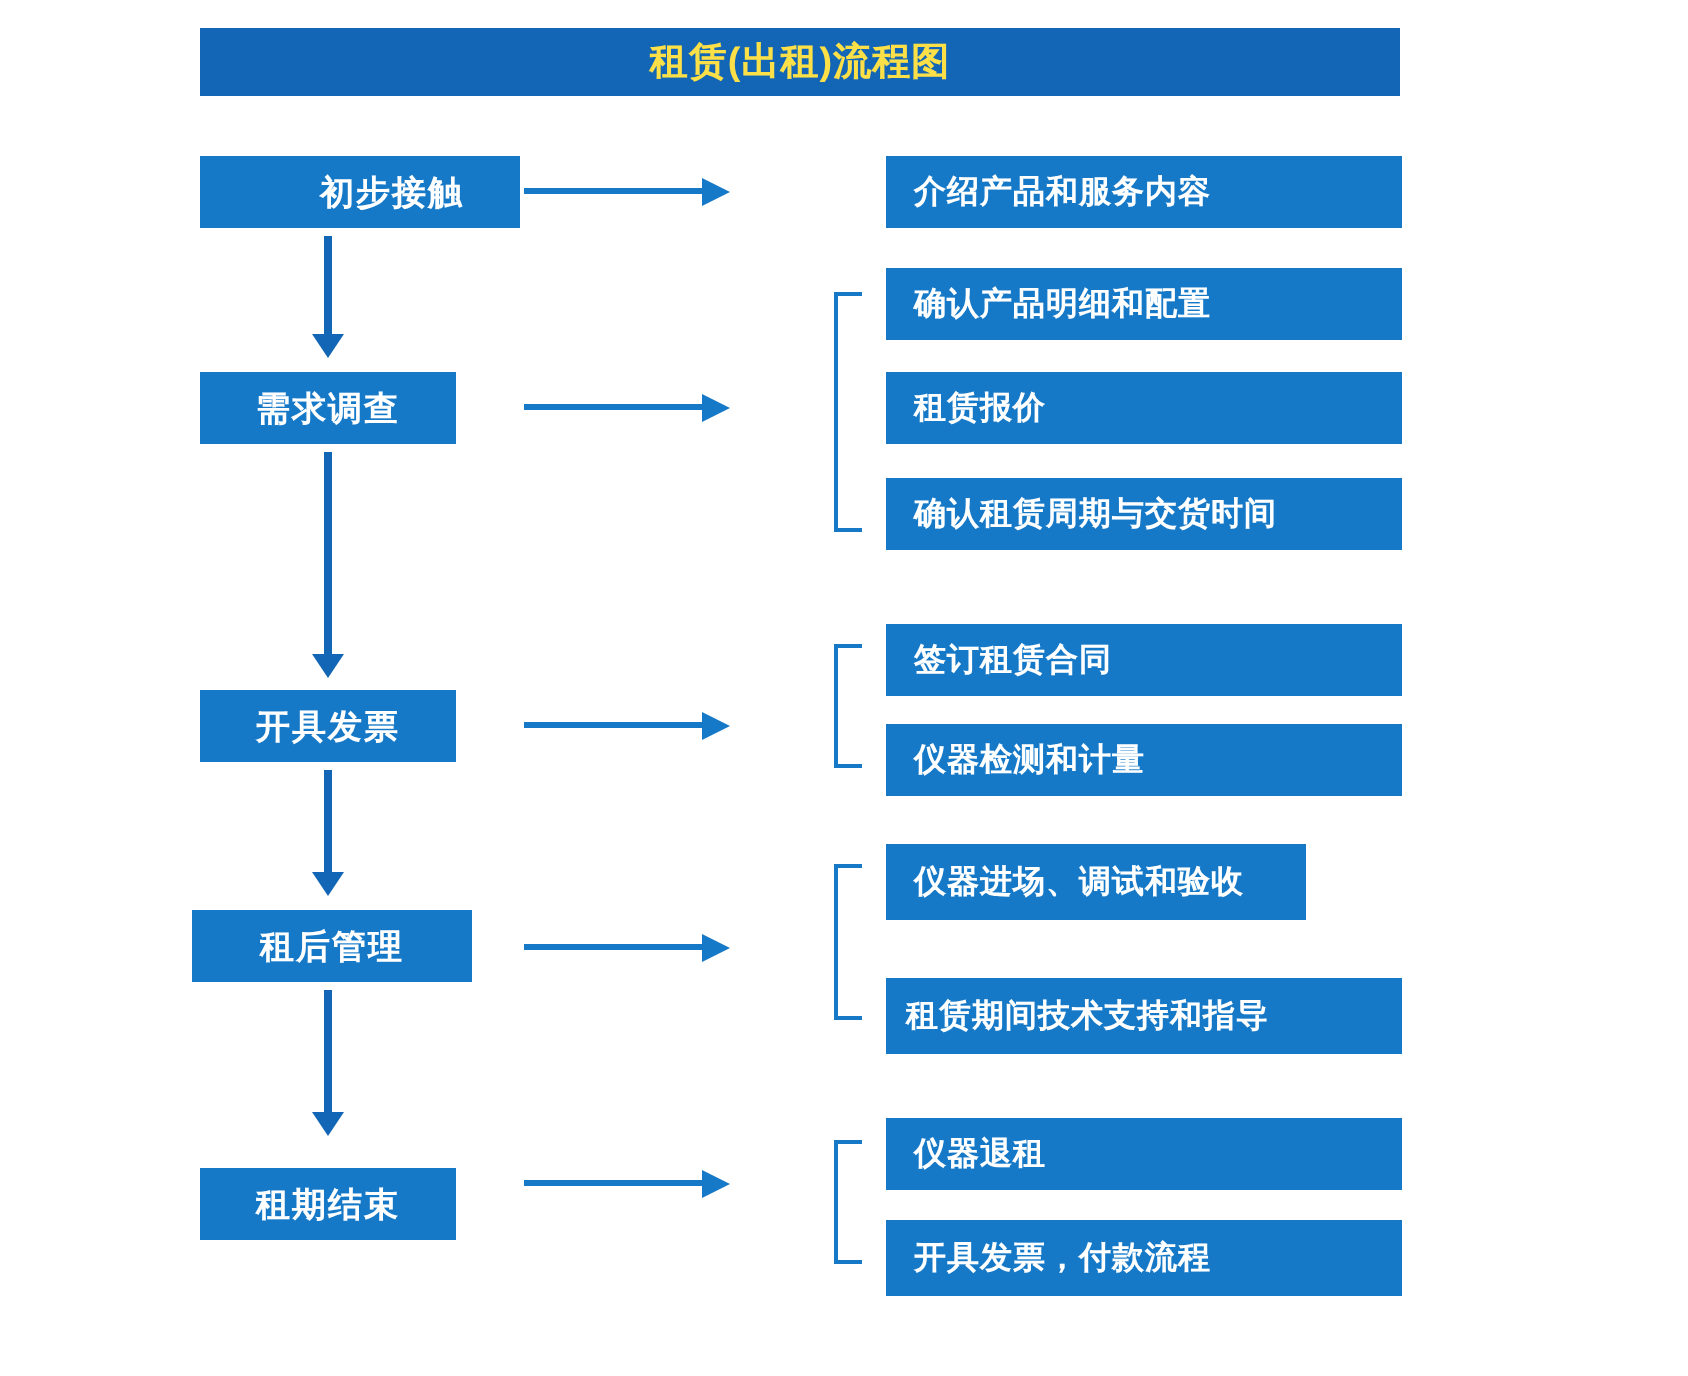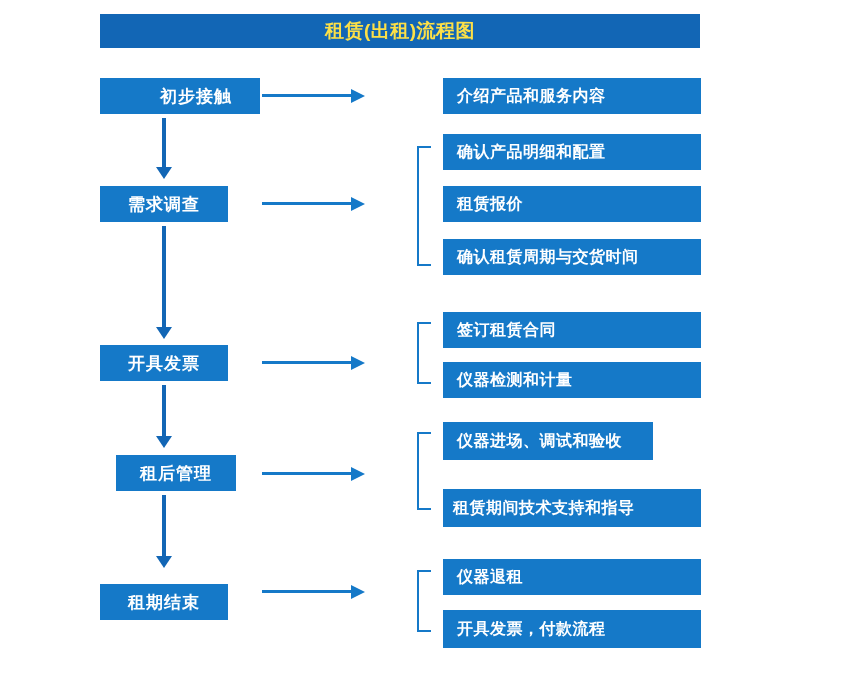--- a/index.html
+++ b/index.html
@@ -102,21 +102,21 @@
 </head>
 <body>
 
 <div id="canvas">
 
   <div class="title-bar">租赁(出租)流程图</div>
 
   <div class="stage-box" style="left:100px;top:78px;width:128px;height:36px;padding-left:32px;">初步接触</div>
   <div class="stage-box" style="left:100px;top:186px;width:128px;height:36px;">需求调查</div>
   <div class="stage-box" style="left:100px;top:345px;width:128px;height:36px;">开具发票</div>
-  <div class="stage-box" style="left:116px;top:455px;width:120px;height:36px;">租后管理</div>
+  <div class="stage-box" style="left:96px;top:455px;width:140px;height:36px;">租后管理</div>
   <div class="stage-box" style="left:100px;top:584px;width:128px;height:36px;">租期结束</div>
 
   <div class="v-arrow" style="left:162px;top:118px;height:50px;"></div>
   <div class="v-arrow" style="left:162px;top:226px;height:102px;"></div>
   <div class="v-arrow" style="left:162px;top:385px;height:52px;"></div>
   <div class="v-arrow" style="left:162px;top:495px;height:62px;"></div>
 
   <div class="h-arrow" style="left:262px;top:94px;width:90px;"></div>
   <div class="h-arrow" style="left:262px;top:202px;width:90px;"></div>
   <div class="h-arrow" style="left:262px;top:361px;width:90px;"></div>

